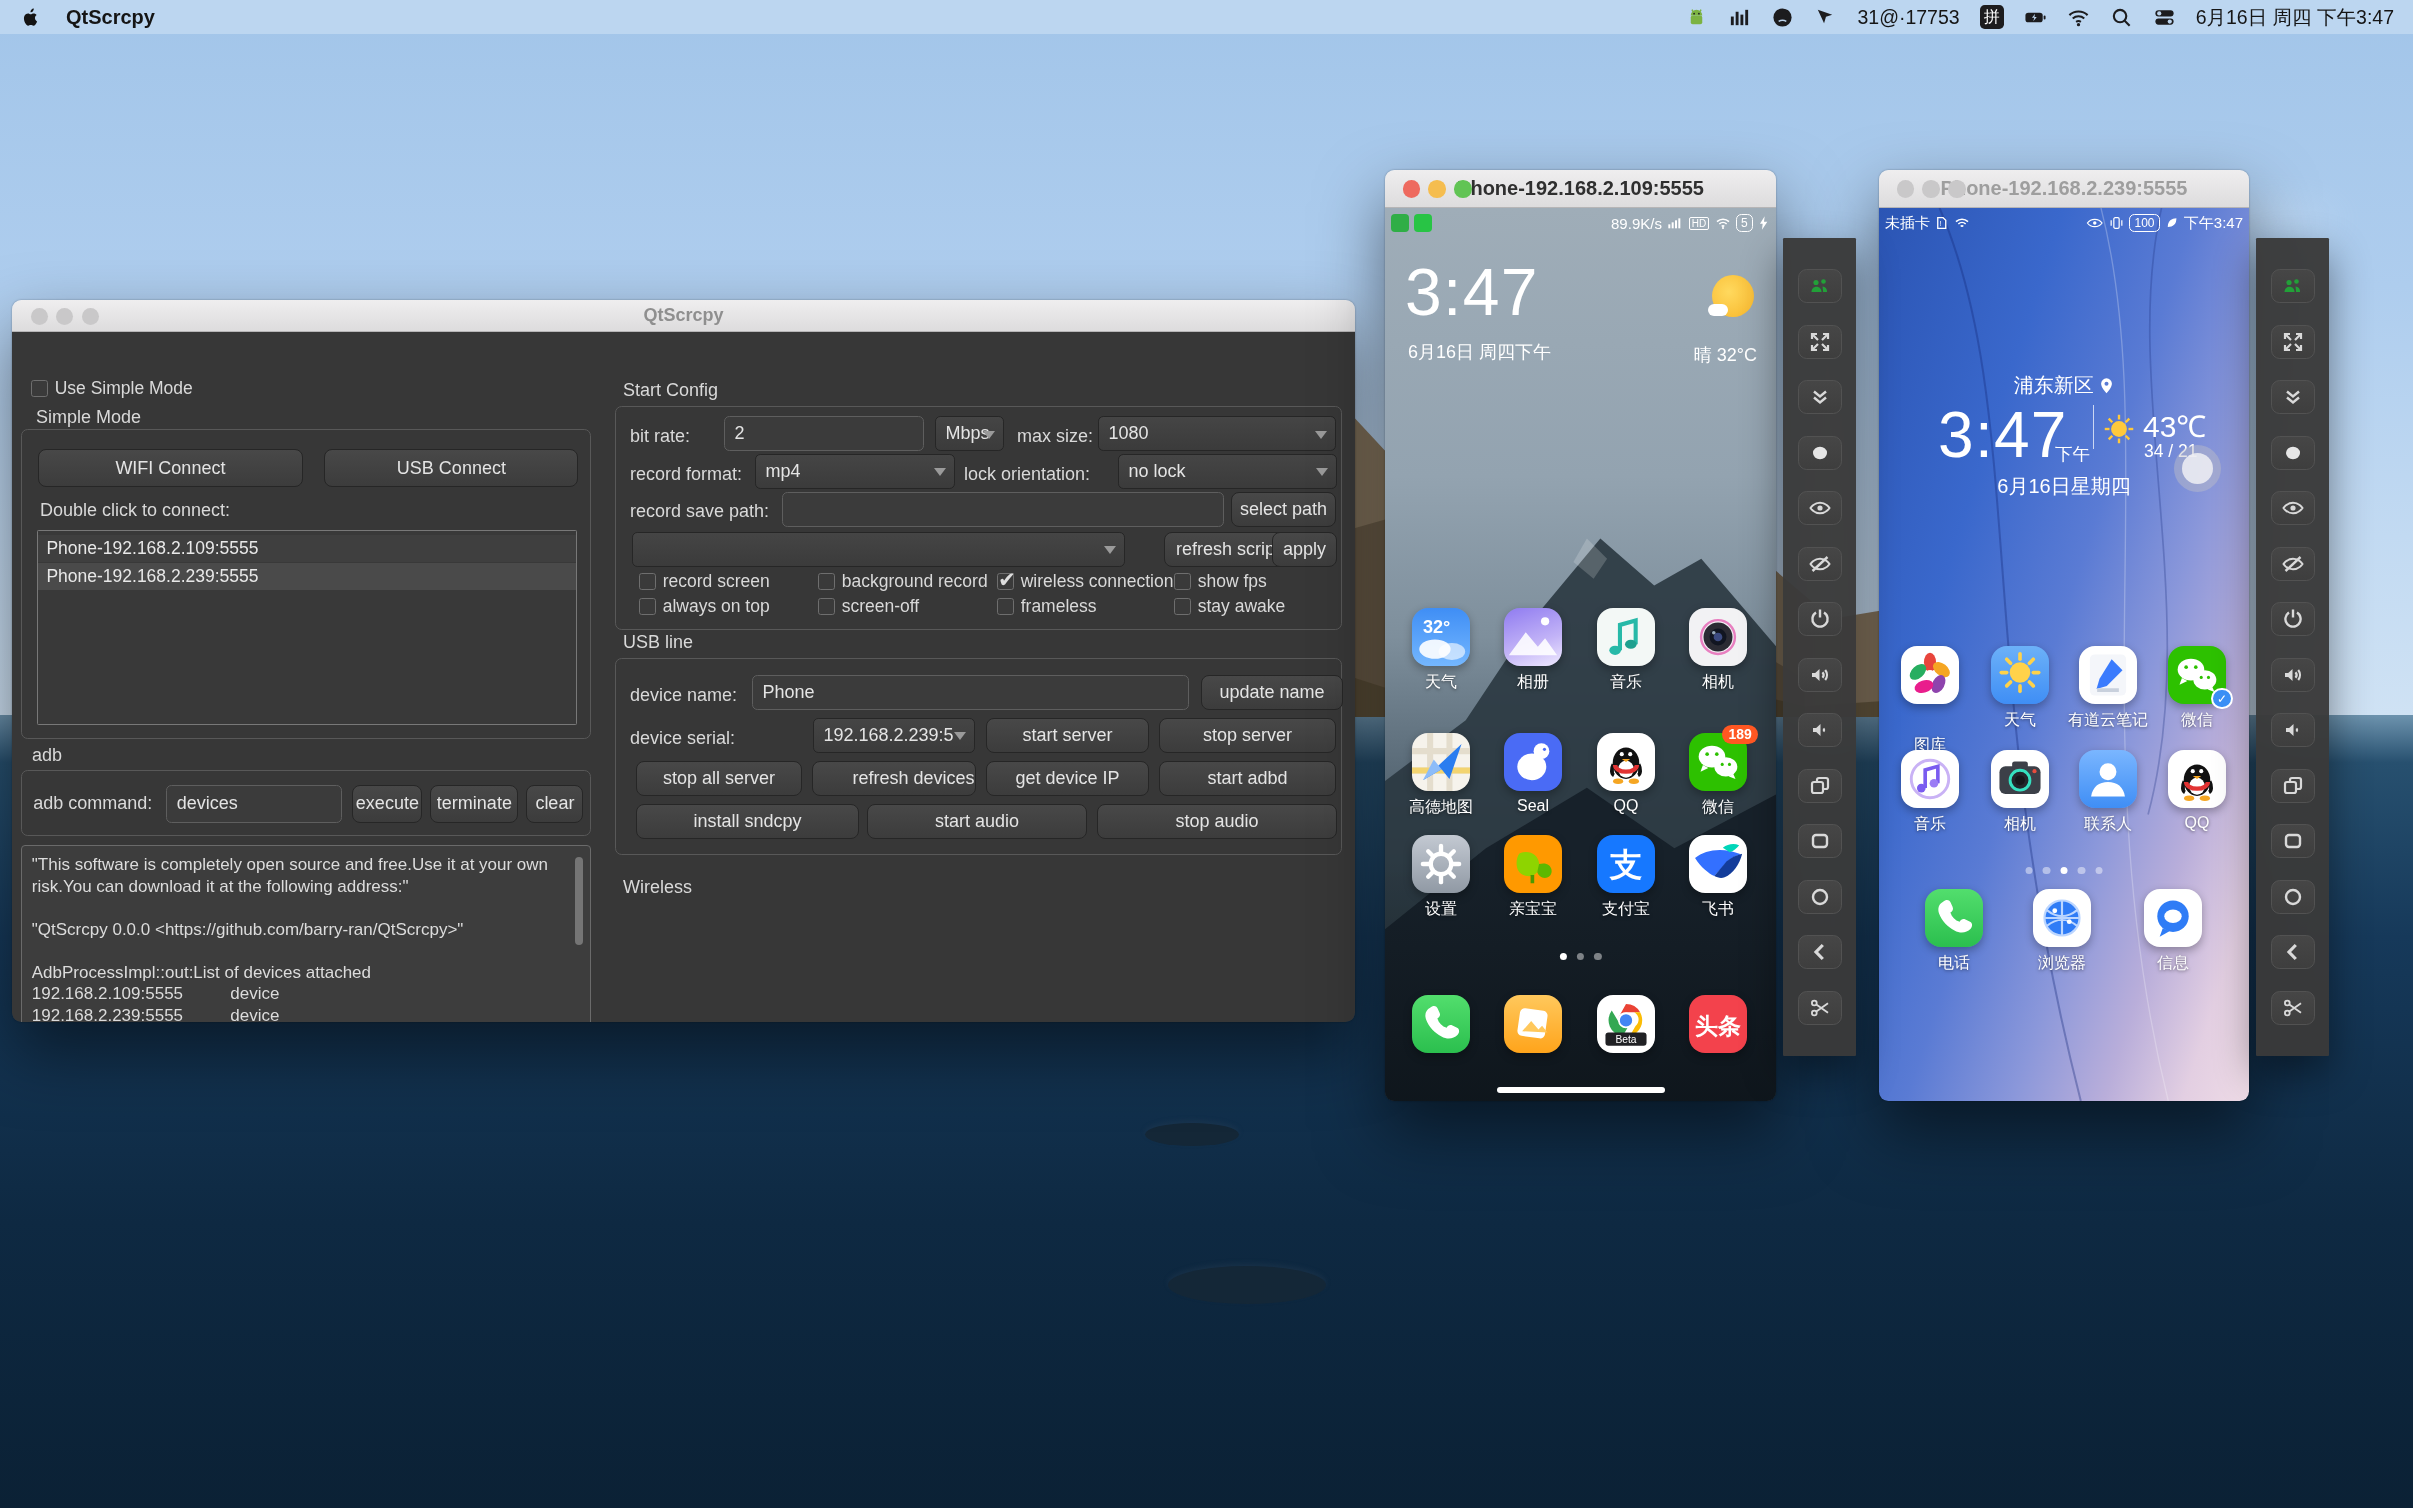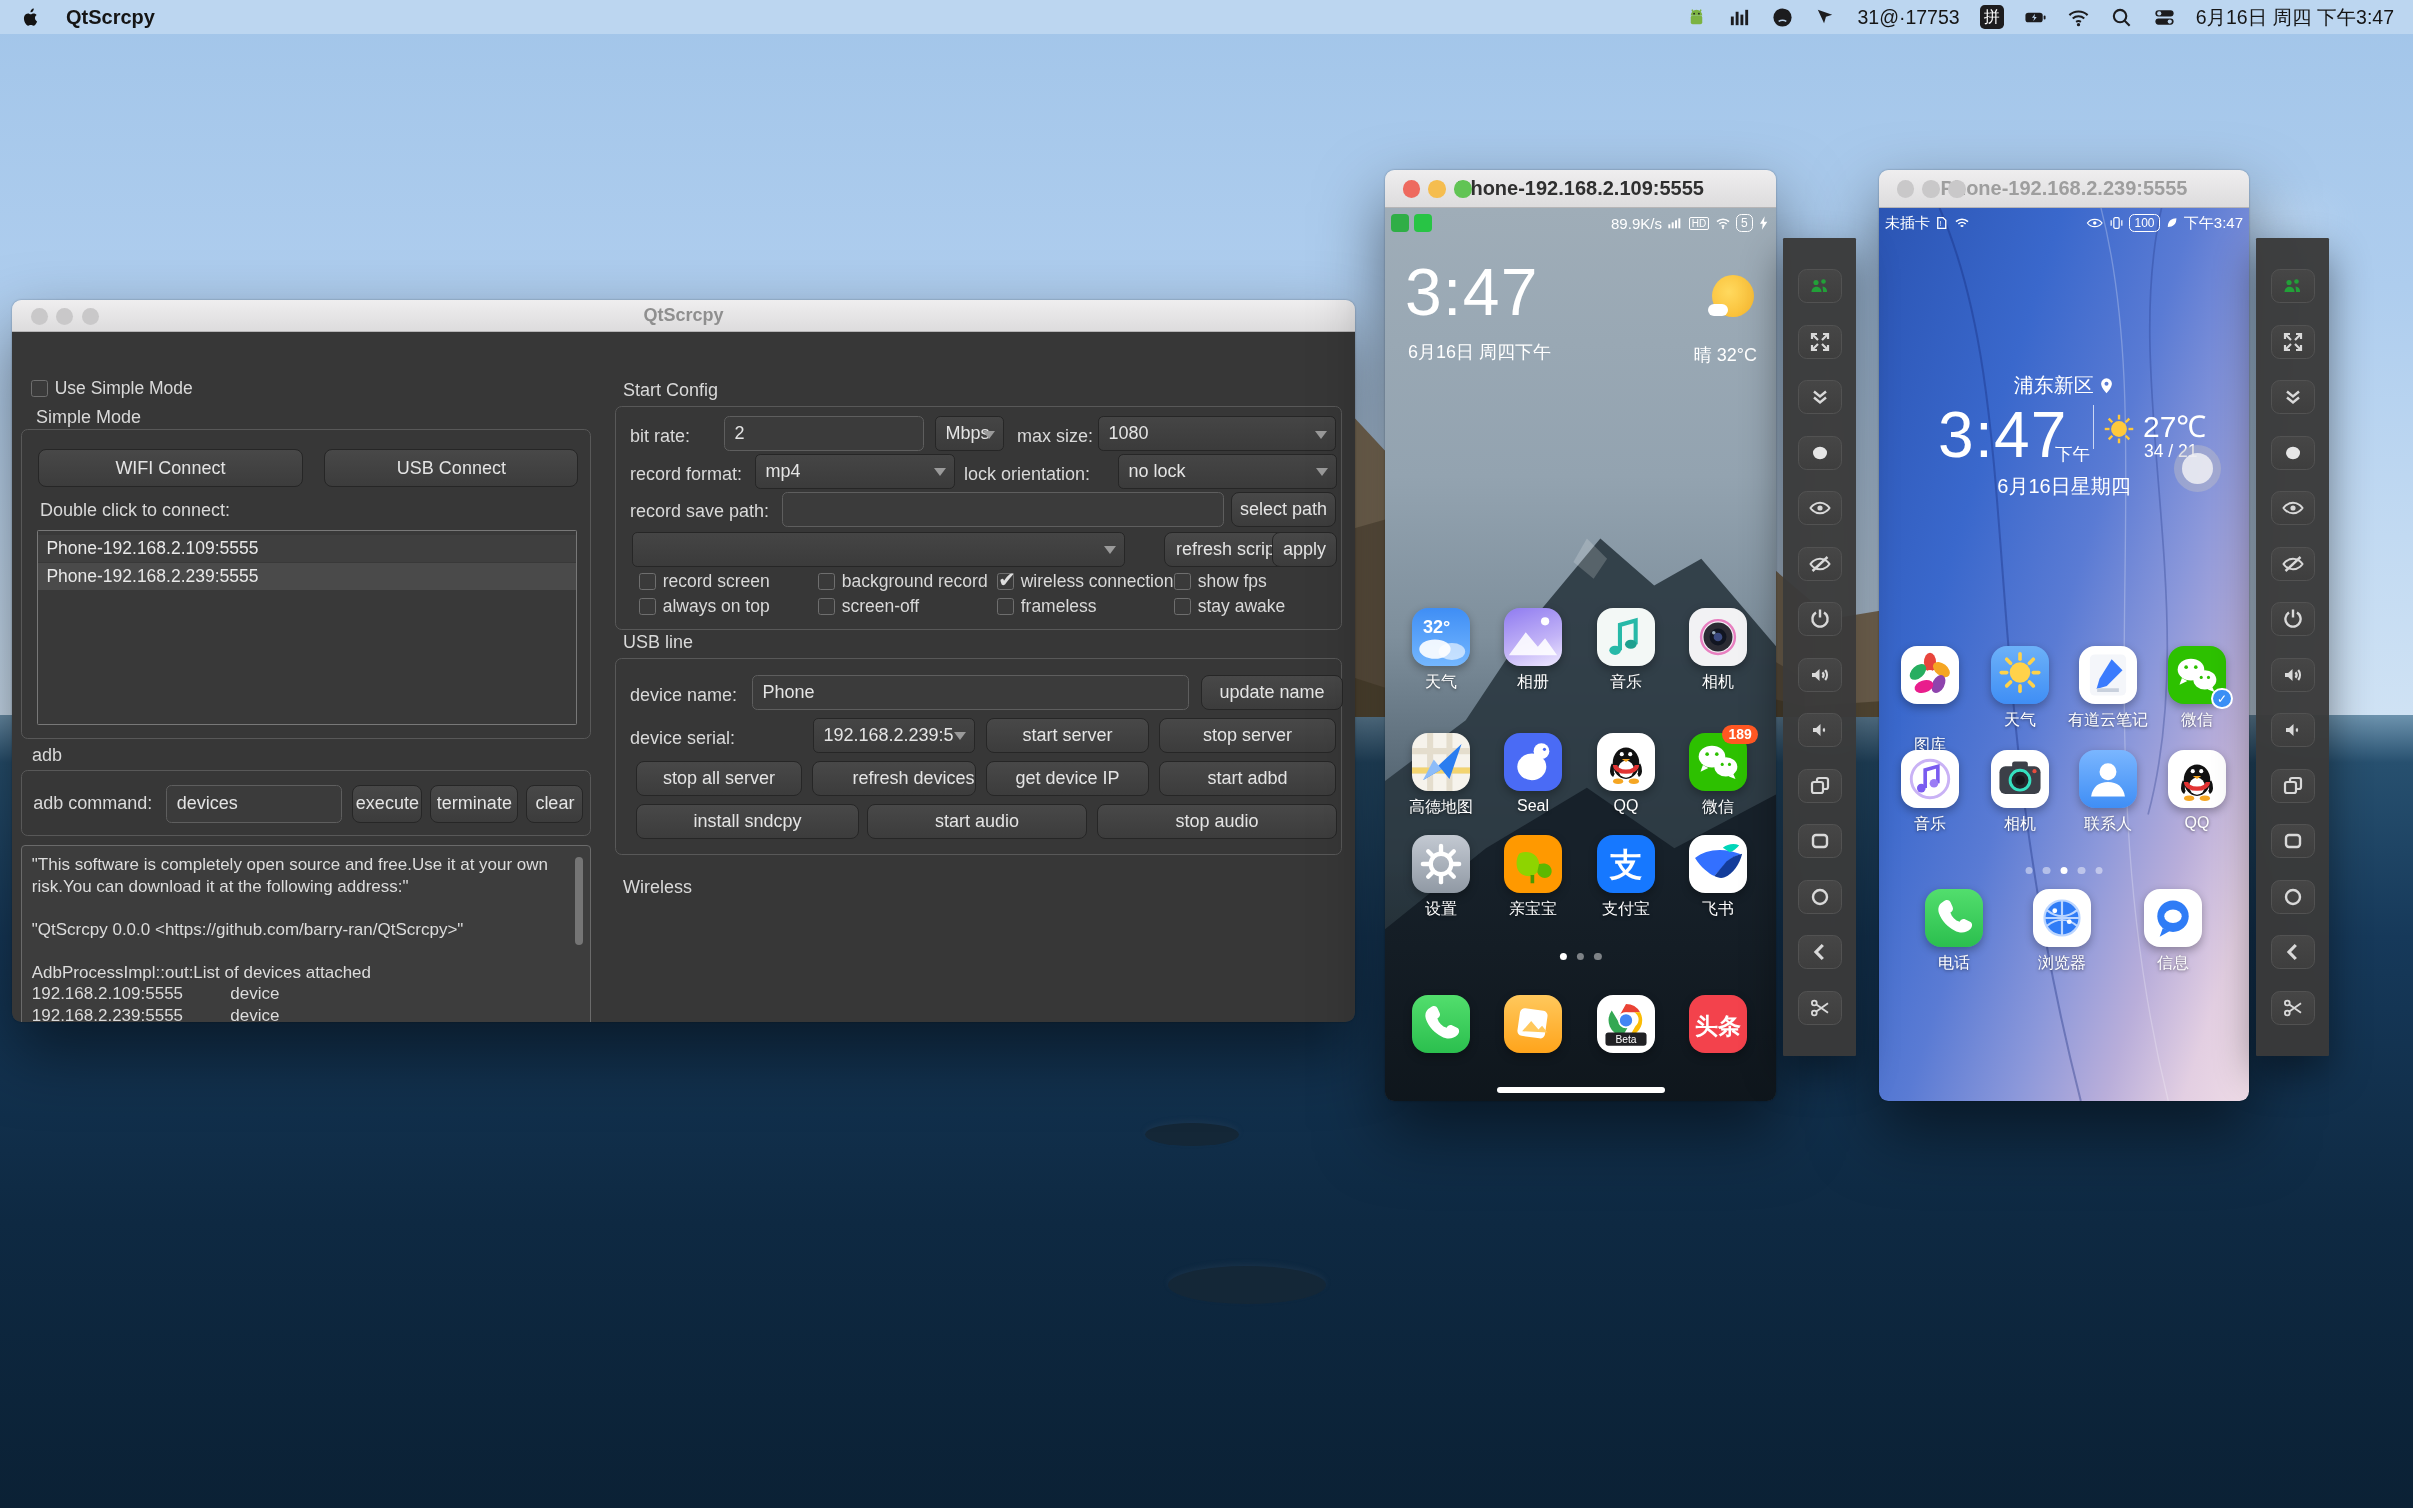--- a/index.html
+++ b/index.html
@@ -591,21 +591,21 @@
           <line x1="24" y1="6" x2="24" y2="12"></line>
           <line x1="24" y1="36" x2="24" y2="42"></line>
           <line x1="6" y1="24" x2="12" y2="24"></line>
           <line x1="36" y1="24" x2="42" y2="24"></line>
           <line x1="11" y1="11" x2="15.5" y2="15.5"></line>
           <line x1="32.5" y1="32.5" x2="37" y2="37"></line>
           <line x1="37" y1="11" x2="32.5" y2="15.5"></line>
           <line x1="11" y1="37" x2="15.5" y2="32.5"></line>
         </g>
     </svg>
-    <div style="position:absolute;left:264px;top:197px;color:#fff;font-size:30px;font-weight:300">27℃</div>
+    <div style="position:absolute;left:264px;top:197px;color:#fff;font-size:30px;font-weight:300">43℃</div>
     <div style="position:absolute;left:265px;top:233px;color:#fff;font-size:17.5px">34 / 21</div>
     <div style="position:absolute;left:0;top:265px;width:100%;text-align:center;color:#fff;font-size:20px">6月16日星期四</div>
     <div style="position:absolute;left:295px;top:237px;width:47px;height:47px;border-radius:50%;background:rgba(190,190,200,.45)">
       <span style="position:absolute;inset:8px;border-radius:50%;background:rgba(240,240,244,.85)"></span>
     </div>
 
     <div id="p2apps">
         <div class="app" style="left: 16px; top: 438px; gap: 25px;">
           <div class="ic" style="background: rgb(255, 255, 255);">
             <svg viewBox="0 0 48 48">

